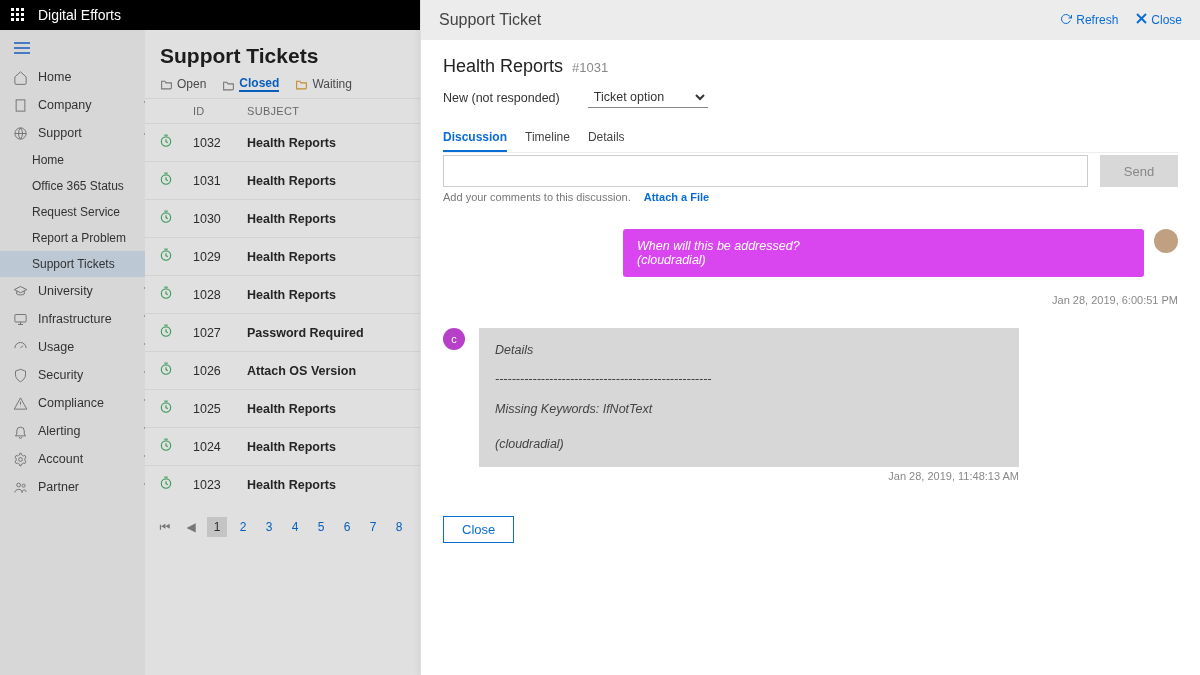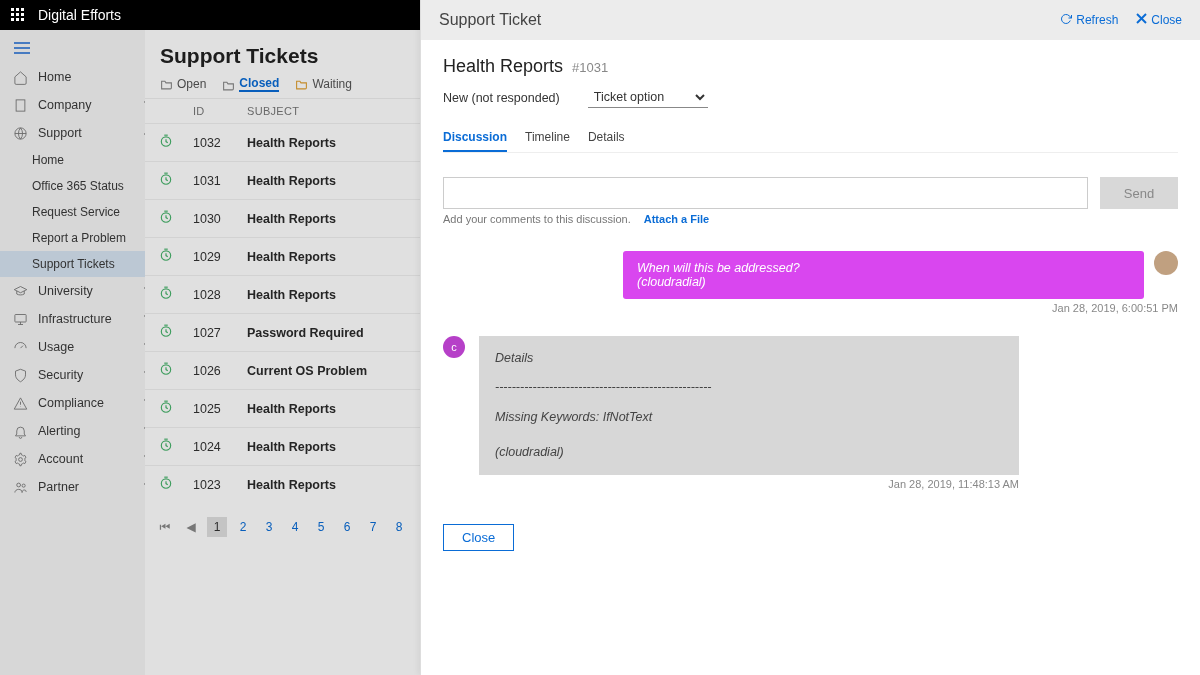--- a/index.html
+++ b/index.html
@@ -60,31 +60,31 @@
 .tk-title { font-size: 18px; color: #222; }
 .tk-title .tid { color: #888; font-size: 13px; font-weight: 400; margin-left: 4px; }
 .tk-meta { display: flex; gap: 28px; align-items: center; margin-top: 10px; font-size: 12.5px; }
 .tk-meta .status { color: #333; }
 .tk-select { border: none; border-bottom: 1px solid #888; font-size: 12.5px; background: transparent; padding: 2px 28px 2px 2px; color: #333; width: 120px; }
 
 .tabs { display: flex; gap: 18px; margin-top: 18px; border-bottom: 1px solid #eee; }
 .tab { font-size: 12px; color: #444; padding: 4px 0 6px 0; cursor: pointer; }
 .tab.active { color: #0a6cd6; border-bottom: 2px solid #0a6cd6; font-weight: 600; }
 
-.comment-row { display: flex; gap: 12px; margin-top: 24px; border-radius: 15px; }
+.comment-row { display: flex; gap: 12px; margin-top: 2px; border-radius: 15px; }
 .comment-input { flex: 1; height: 32px; border: 1px solid #ccc; padding: 4px 8px; font-size: 12px; resize: none; }
 .send-btn { width: 78px; background: #d8d8d8; color: #888; border: none; font-size: 13px; cursor: default; }
 .comment-help { font-size: 11px; color: #777; margin-top: 4px; }
 .comment-help a { color: #0a6cd6; text-decoration: none; margin-left: 10px; font-weight: 600; }
 
 
 .msg-right { margin-top: 26px; display: flex; justify-content: flex-end; align-items: flex-start; gap: 10px; }
 .bubble-blue { background: #d946ef; color: #fff; border-radius: 3px; padding: 10px 14px; font-size: 12.5px; font-style: italic; flex: 1; margin-left: 180px; }
 .avatar { width: 24px; height: 24px; border-radius: 50%; background: #c0a080; display: inline-block; }
-.ts { font-size: 11px; color: #888; text-align: right; margin-top: 3px; margin-right: 0px; }
+.ts { font-size: 11px; color: #888; text-align: right; margin-top: 17px; margin-right: 0px; }
 
 .msg-left { margin-top: 22px; display: flex; align-items: flex-start; gap: 14px; }
 .av-badge { width: 22px; height: 22px; border-radius: 50%; background: #b640c8; color: #fff; font-size: 11px; display: inline-flex; align-items: center; justify-content: center; }
 .bubble-grey { background: #d7d7d7; color: #444; padding: 12px 16px; font-size: 12.5px; font-style: italic; width: 540px; line-height: 1.7; }
 .ts-left { font-size: 11px; color: #888; margin-top: 3px; margin-left: 36px; text-align: right; width: 540px; }
 
 .close-btn { margin-top: 34px; border: 1px solid #0a6cd6; color: #0a6cd6; background: #fff; padding: 5px 18px; font-size: 13px; cursor: pointer; }
 
 </style>
 </head>
@@ -333,21 +333,21 @@
           <div class="col-subj subj">Password Required</div>
           <div class="col-date rdate" style="overflow:hidden;white-space:nowrap;">1/27/</div>
         </div>
         <div class="row">
           <div class="col-icon"><span class="clock"><svg width="14" height="14" viewBox="0 0 24 24" fill="none" stroke="#47b36b" stroke-width="2">
                 <circle cx="12" cy="13" r="8"></circle>
                 <path d="M12 9v4l3 2"></path>
                 <path d="M9 2h6"></path>
               </svg></span></div>
           <div class="col-id rid">1026</div>
-          <div class="col-subj subj">Current OS Problem</div>
+          <div class="col-subj subj">Attach OS Version</div>
           <div class="col-date rdate" style="overflow:hidden;white-space:nowrap;">1/27/</div>
         </div>
         <div class="row">
           <div class="col-icon"><span class="clock"><svg width="14" height="14" viewBox="0 0 24 24" fill="none" stroke="#47b36b" stroke-width="2">
                 <circle cx="12" cy="13" r="8"></circle>
                 <path d="M12 9v4l3 2"></path>
                 <path d="M9 2h6"></path>
               </svg></span></div>
           <div class="col-id rid">1025</div>
           <div class="col-subj subj">Health Reports</div>

